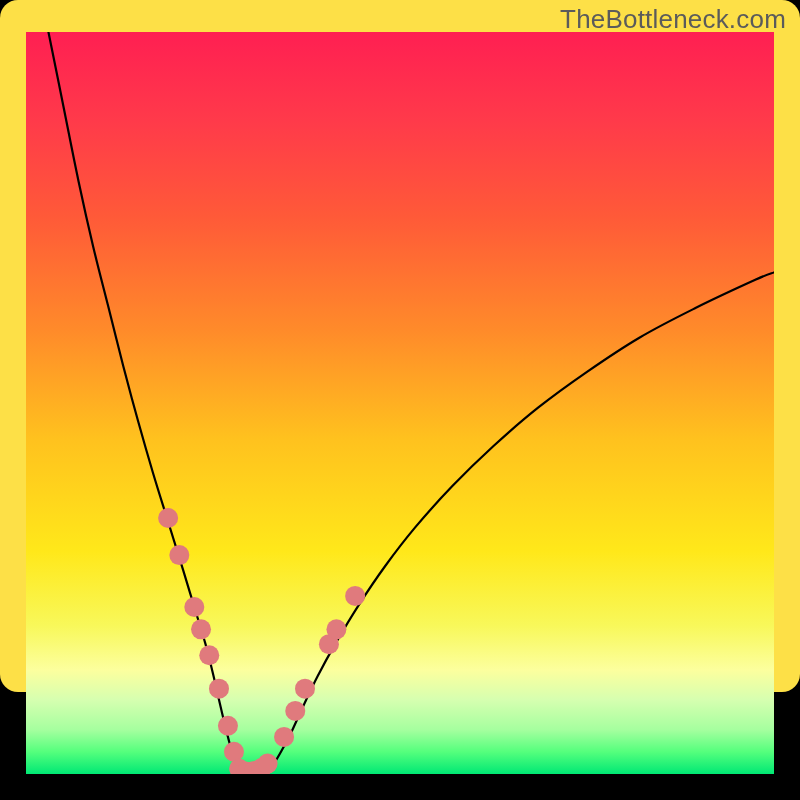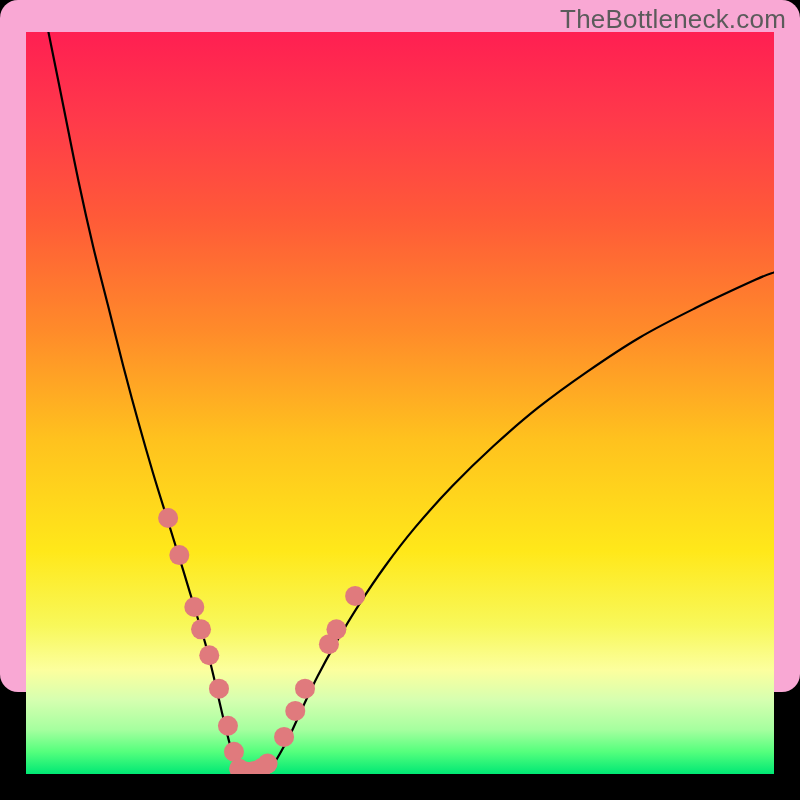--- a/index.html
+++ b/index.html
@@ -8,21 +8,21 @@
     width: 800px;
     height: 800px;
     overflow: hidden;
     font-family: Arial, Helvetica, sans-serif;
     background: #000;
   }
   .frame {
     position: relative;
     width: 800px;
     height: 692px;
-    background: #f9a8d4;
+    background: #fde047;
     border-radius: 18px;
   }
   .watermark {
     position: absolute;
     top: 4px;
     right: 14px;
     font-size: 26px;
     font-weight: 500;
     color: #5b5b5b;
     letter-spacing: 0.2px;

